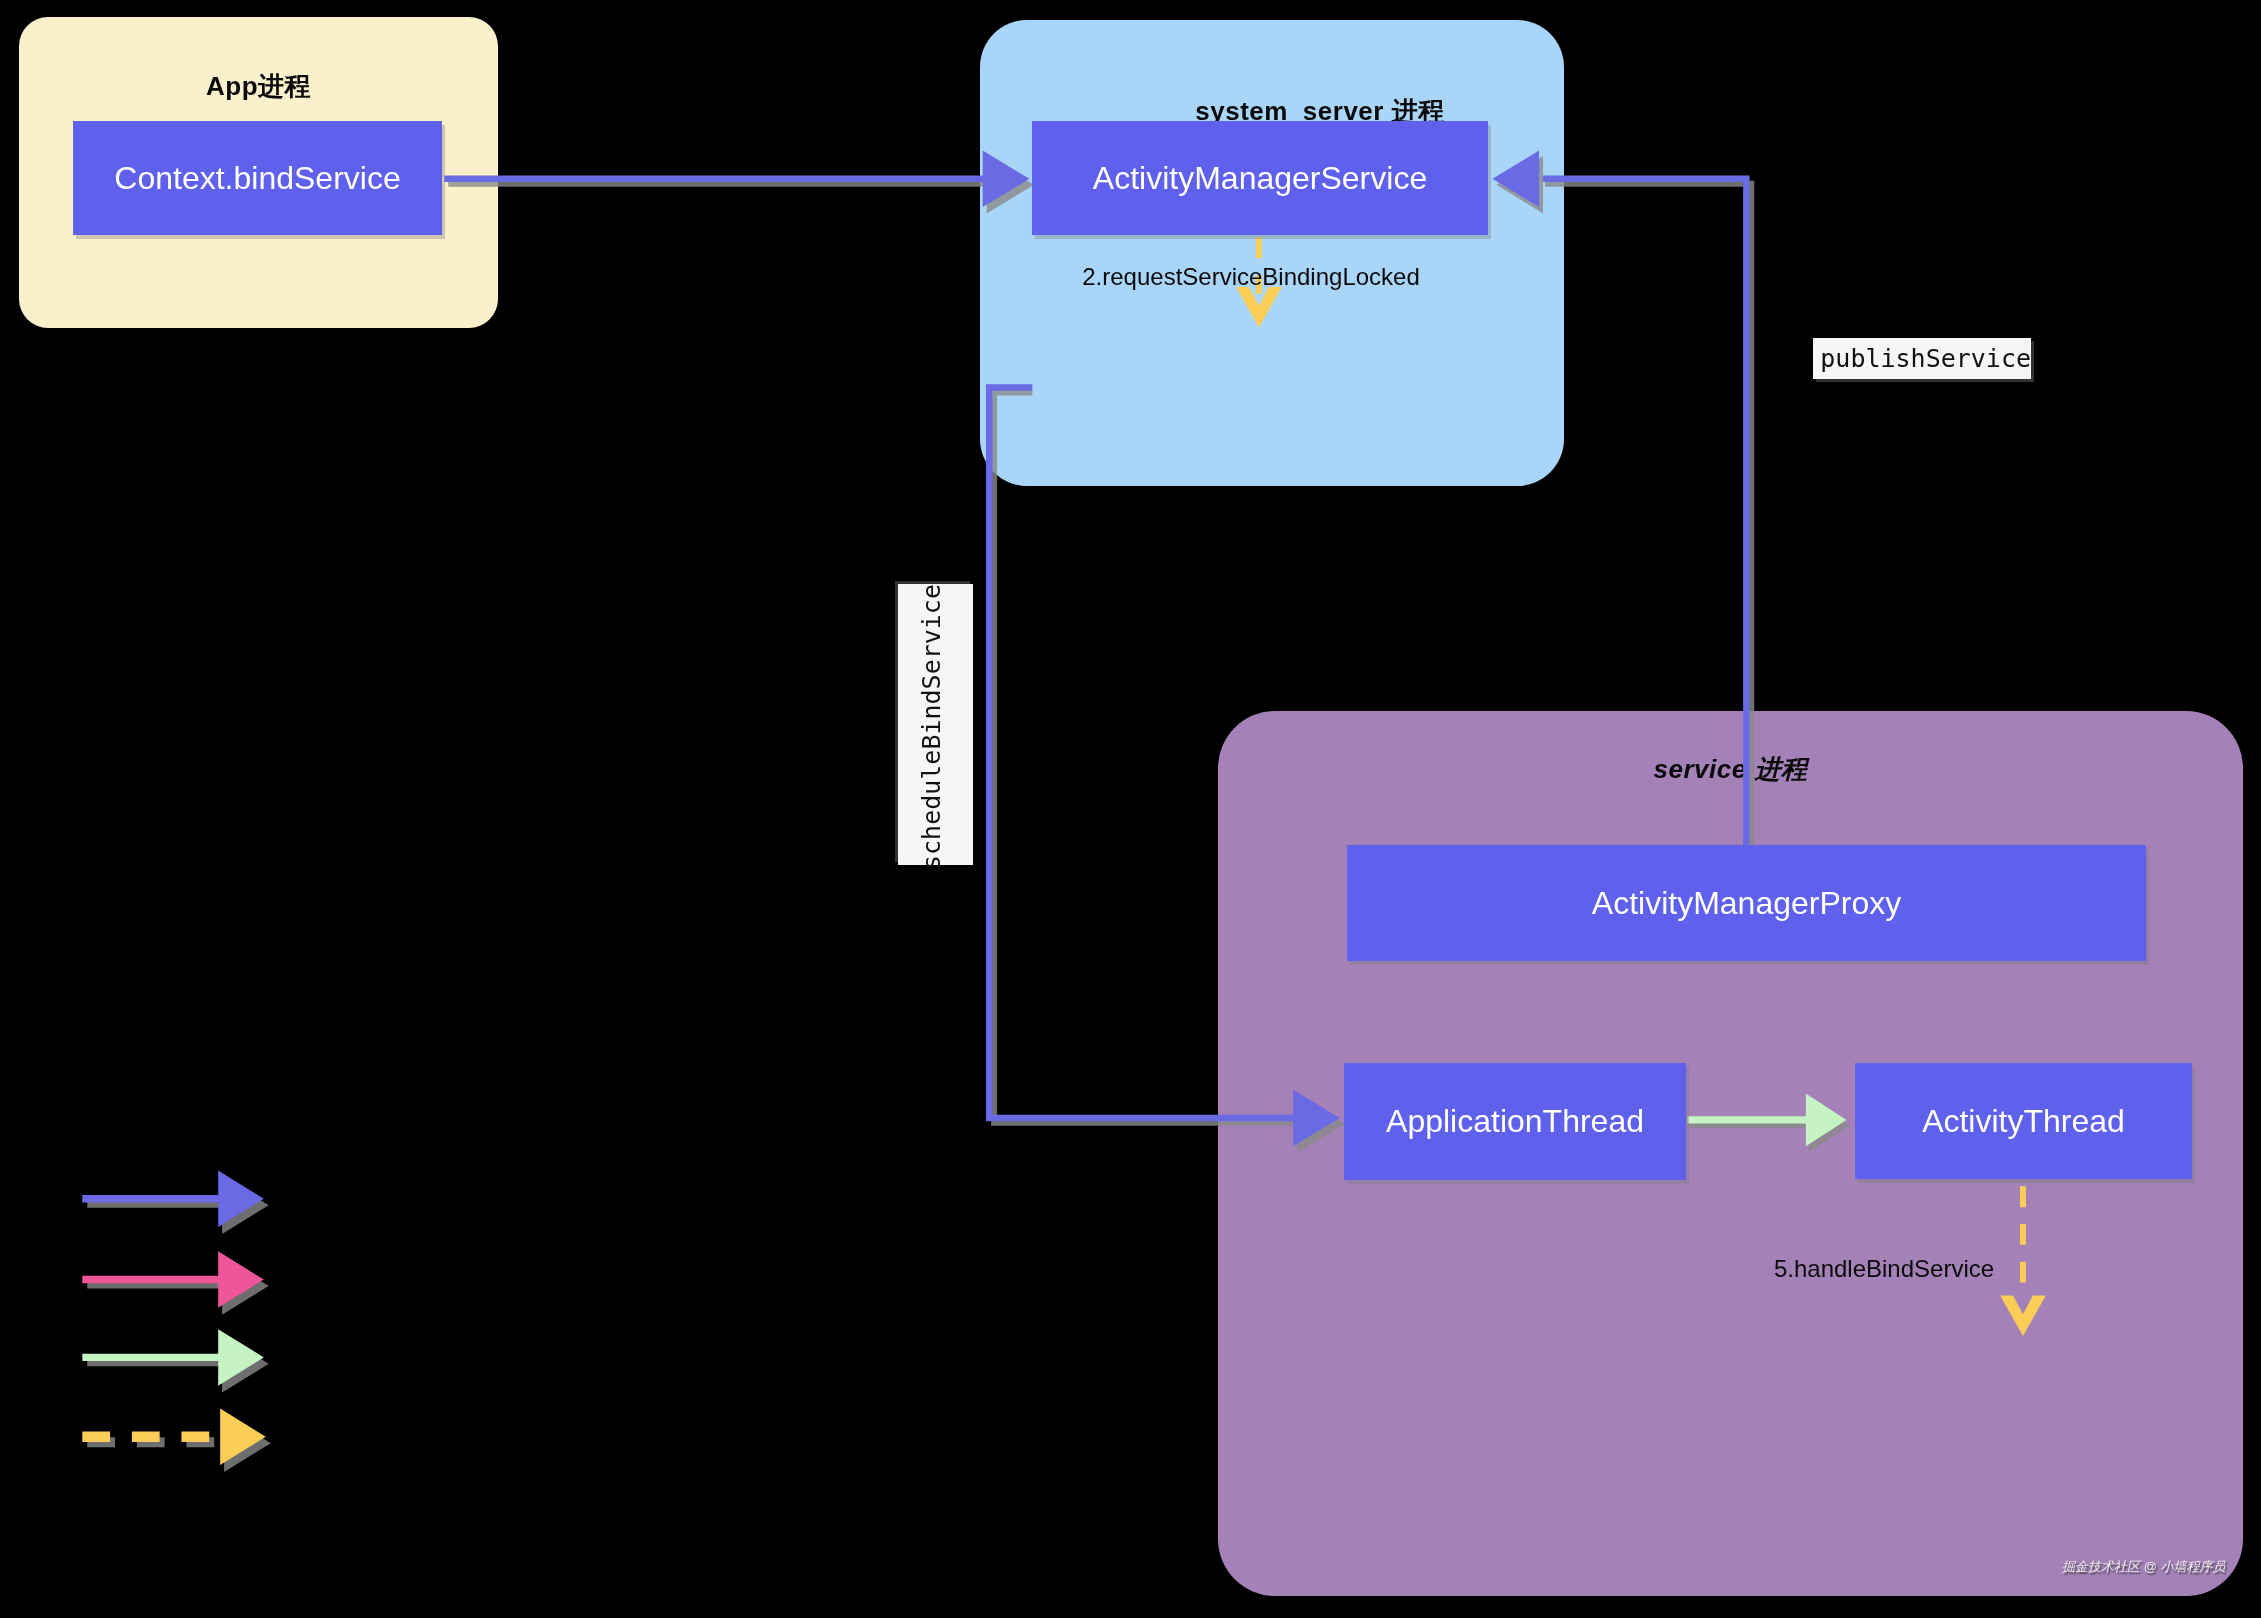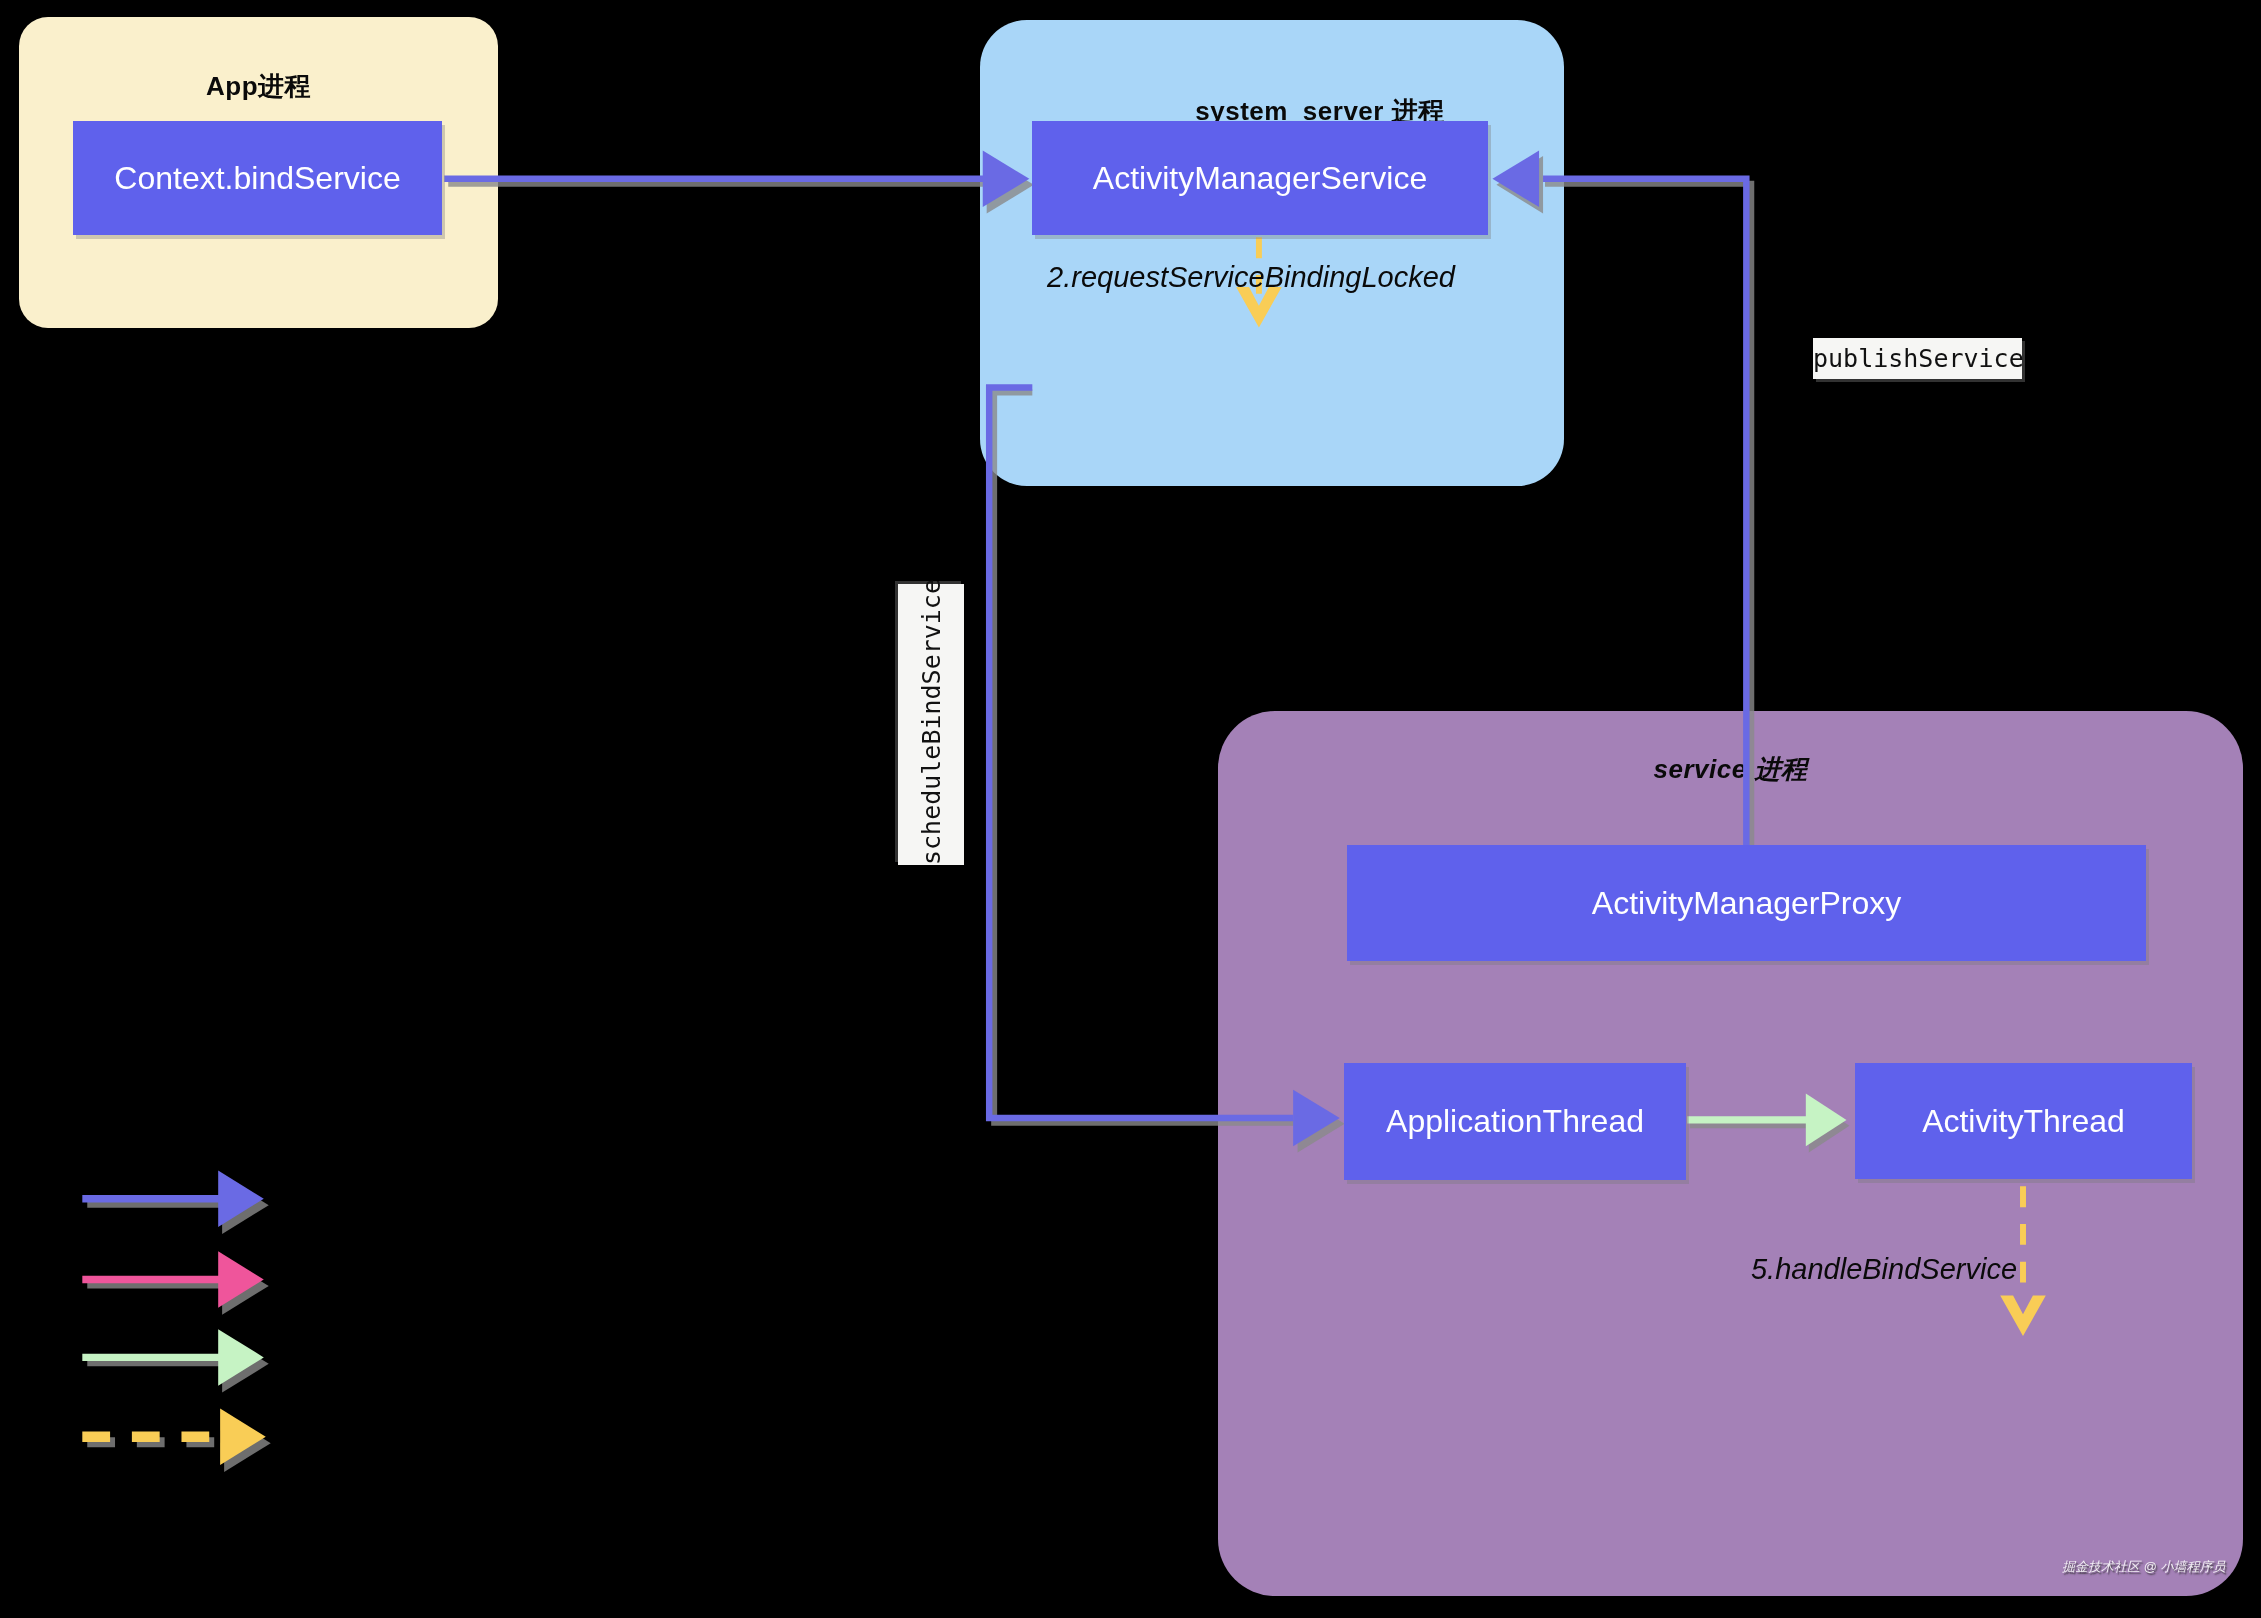--- a/index.html
+++ b/index.html
@@ -21,26 +21,26 @@
   .node{position:absolute;background:var(--node_fill);color:var(--node_text);
     display:flex;align-items:center;justify-content:center;font-size:32px;
     box-shadow:3px 4px 0 rgba(120,120,120,0.35);}
   .node-context{left:73px;top:121px;width:369px;height:114px;}
   .node-ams{left:1032px;top:121px;width:456px;height:114px;}
   .node-atp{left:1032px;top:330px;width:456px;height:114px;}
   .node-amp{left:1347px;top:845px;width:799px;height:116px;}
   .node-appthread{left:1344px;top:1063px;width:342px;height:117px;}
   .node-actthread{left:1855px;top:1063px;width:337px;height:116px;}
   .node-onbind{left:1855px;top:1341px;width:337px;height:114px;}
-  .step-label{position:absolute;color:var(--title_text);font-size:29px;white-space:nowrap;
-    transform:translate(-50%,-50%);text-align:center;font-style:italic;}
+  .step-label{position:absolute;color:var(--title_text);font-size:24px;white-space:nowrap;
+    transform:translate(-50%,-50%);text-align:center;}
   .code-label{position:absolute;background:var(--label_bg);color:var(--label_text);
     font-family:"DejaVu Sans Mono","Liberation Mono",monospace;font-size:25px;
-    white-space:nowrap;display:flex;align-items:center;justify-content:flex-start;
-    box-shadow:3px 3px 0 rgba(110,110,110,0.45);}
+    white-space:nowrap;display:flex;align-items:center;justify-content:flex-end;
+    box-shadow:3px 3px 0 rgba(110,110,110,0.45);padding-left:9px;}
   .publish-label{left:1813px;top:338px;width:209px;height:41px;}
   .schedule-label{left:898px;top:584px;width:66px;height:281px;writing-mode:vertical-rl;
     transform:rotate(180deg);}
   .step4{line-height:31px;}
   .watermark{position:absolute;left:2063px;top:1558px;width:169px;font-size:13px;
     color:rgba(255,255,255,0.88);text-shadow:1.5px 1.5px 1.5px rgba(40,40,40,0.8);white-space:nowrap;}
   svg.arrows{position:absolute;left:0;top:0;width:2261px;height:1619px;pointer-events:none;}
   .ln-blue{stroke:var(--arrow_blue);fill:none;}
   .hd-blue{fill:var(--arrow_blue);stroke:none;}
   .ln-green{stroke:var(--arrow_green);fill:none;}

